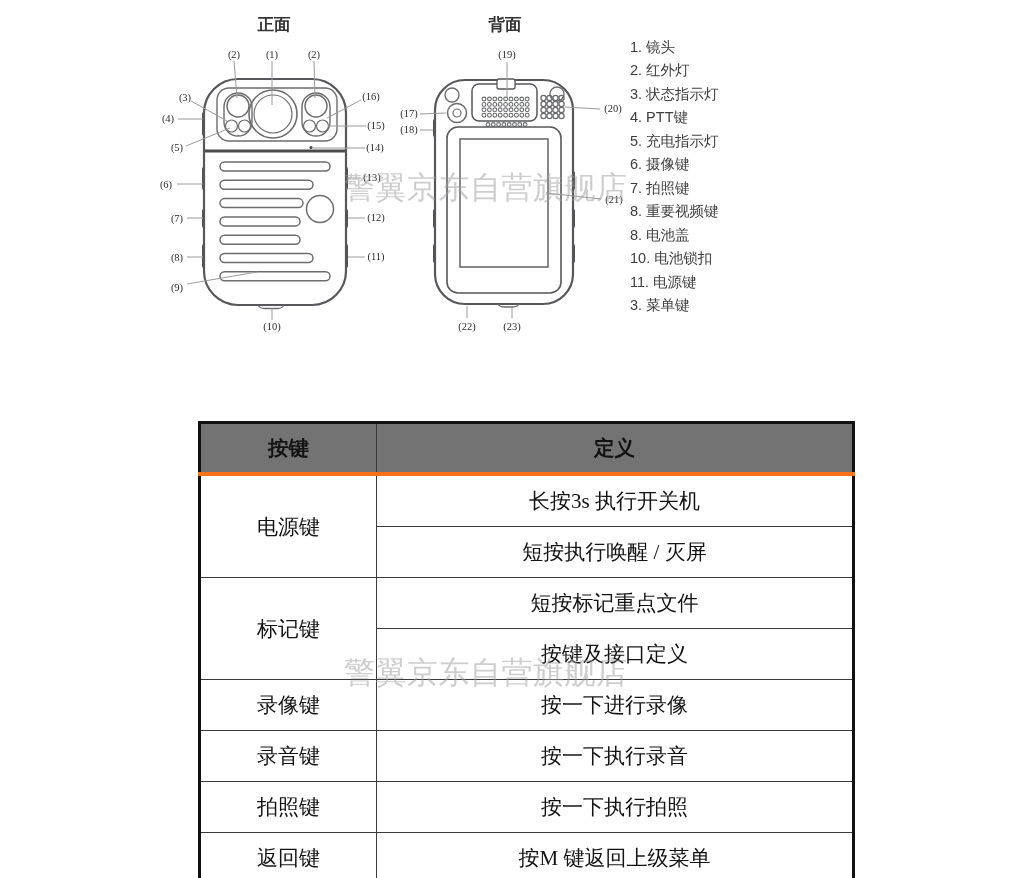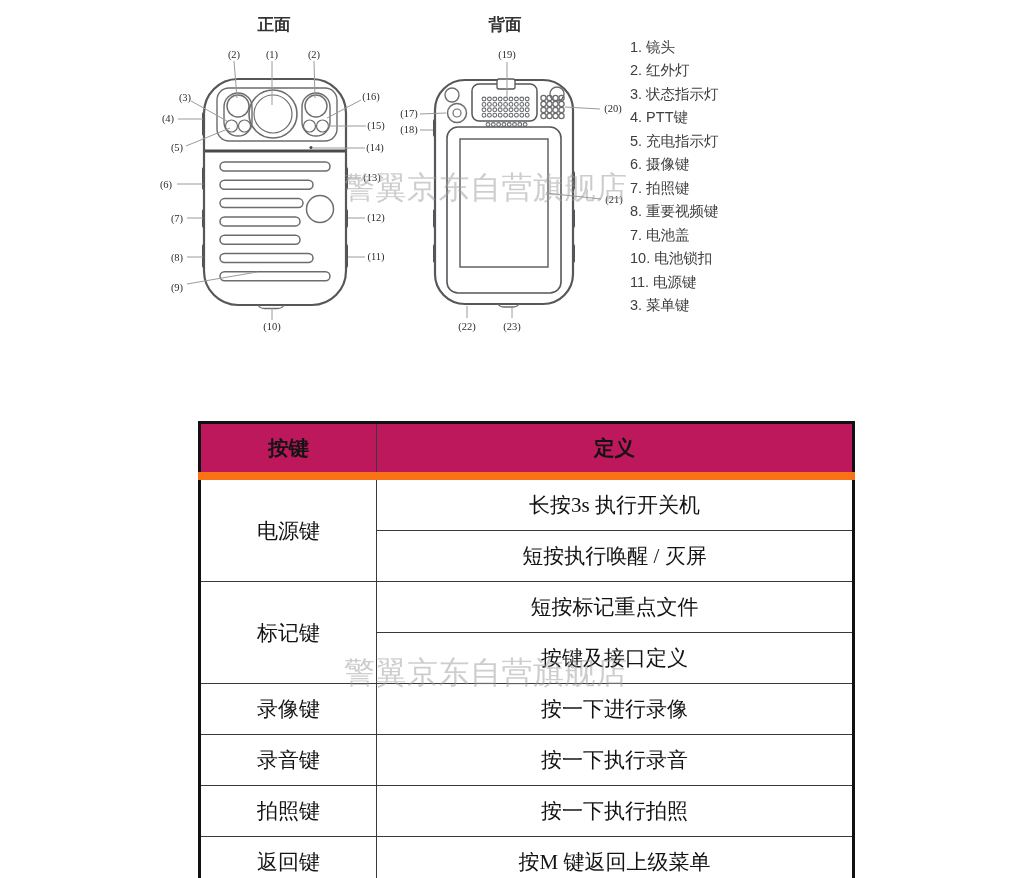--- a/index.html
+++ b/index.html
@@ -13,22 +13,22 @@
   .section-title{position:absolute;left:172px;top:364px;margin:0;
         font-size:27px;font-weight:900;color:#000;letter-spacing:1.5px;
         font-family:"Liberation Sans","DejaVu Sans",sans-serif;}
   table.def-table{position:absolute;left:198px;top:421px;width:657px;
         border-collapse:collapse;table-layout:fixed;
         font-family:"Liberation Serif","DejaVu Serif",serif;color:#131313;
         border:3px solid #111;}
   table.def-table col.c-key{width:177px;}
   table.def-table th,table.def-table td{border:1px solid #3a3a3a;text-align:center;
         vertical-align:middle;padding:0;overflow:hidden;}
-  table.def-table thead th{background:#be185d;height:48px;font-size:20.5px;font-weight:bold;
-        border-bottom:8px solid #f97316;}
+  table.def-table thead th{background:#737373;height:48px;font-size:20.5px;font-weight:bold;
+        border-bottom:4px solid #f97316;}
   table.def-table tbody td{height:50px;font-size:21px;font-weight:normal;}
   .watermark{position:absolute;z-index:6;pointer-events:none;white-space:nowrap;
         font-size:31px;letter-spacing:0.5px;color:#9d9d9d;opacity:0.5;
         font-family:"Liberation Sans","DejaVu Sans",sans-serif;text-align:right;}
   .wm1{left:344px;top:167px;}
   .wm2{left:344px;top:652px;}
   
   .ln{stroke:#56575a;fill:#fff;}
   .dt{stroke:#6b6c6e;fill:none;}
   .leader{stroke:#9a9a9a;stroke-width:1;fill:none;}
@@ -231,21 +231,21 @@
 
   <div class="legend-col legend-col1">
     <div>1. 镜头</div>
     <div>2. 红外灯</div>
     <div>3. 状态指示灯</div>
     <div>4. PTT键</div>
     <div>5. 充电指示灯</div>
     <div>6. 摄像键</div>
     <div>7. 拍照键</div>
     <div>8. 重要视频键</div>
-    <div>7. 电池盖</div>
+    <div>8. 电池盖</div>
     <div>10. 电池锁扣</div>
     <div>11. 电源键</div>
     <div>3. 菜单键</div>
   </div>
 
 
   <table class="def-table">
     <colgroup>
         <col class="c-key">
         <col>

